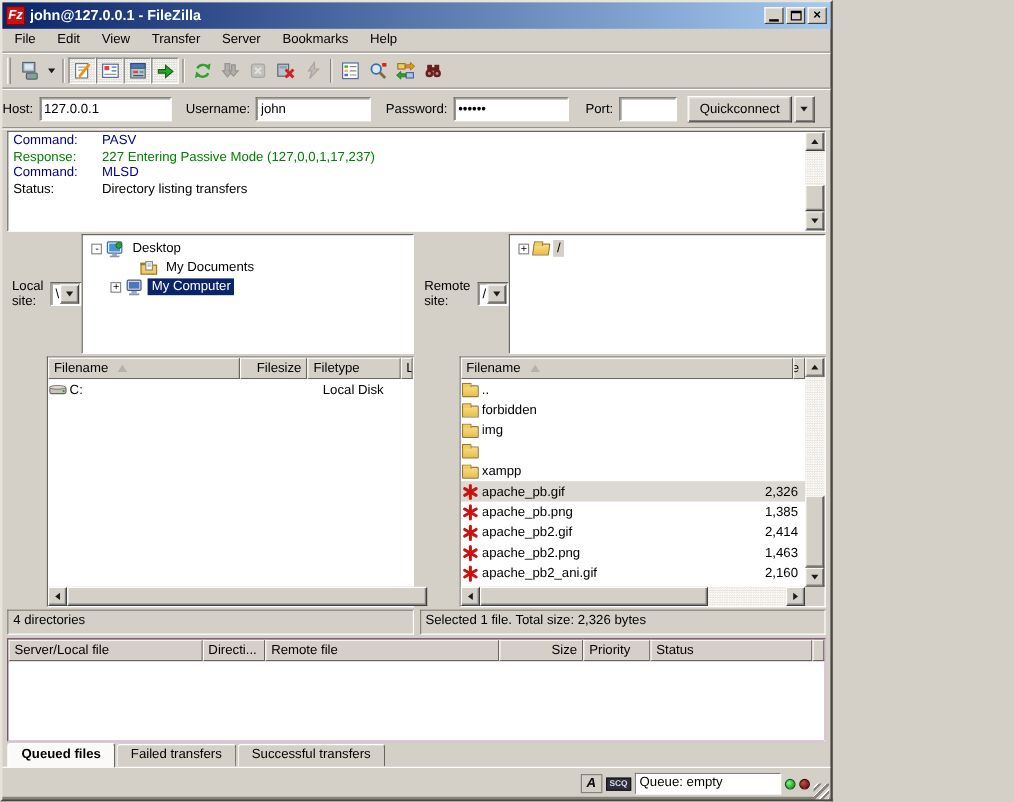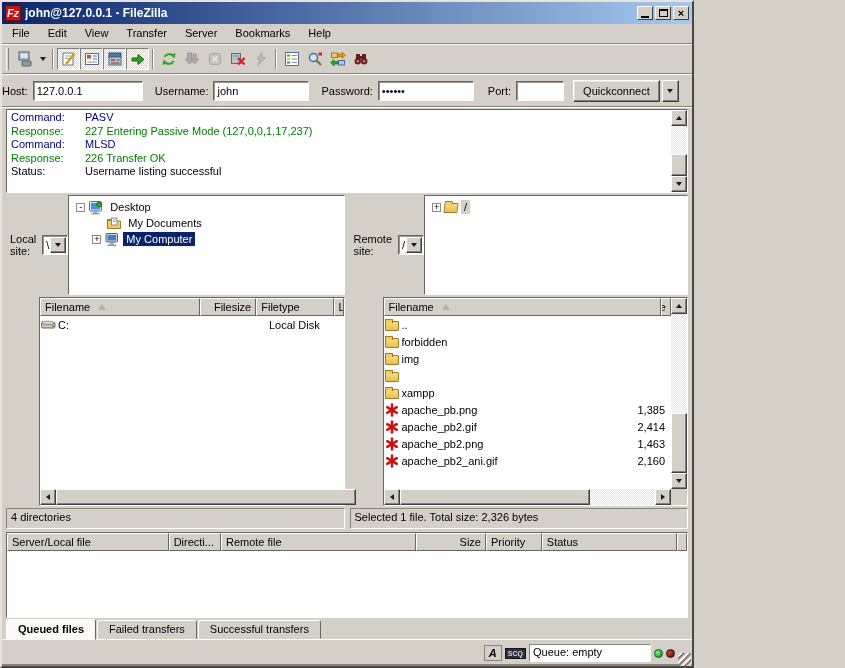--- a/index.html
+++ b/index.html
@@ -286,22 +286,21 @@
         <span class="tri down"></span>
       </div>
   </div>
   <div class="etch"></div>
 
   <div class="logwrap">
     <div class="logbody">
       <div class="logline lc"><span class="loglabel">Command:</span><span>PASV</span></div>
       <div class="logline lr"><span class="loglabel">Response:</span><span>227 Entering Passive Mode (127,0,0,1,17,237)</span></div>
       <div class="logline lc"><span class="loglabel">Command:</span><span>MLSD</span></div>
-      <div class="logline lr"><span class="loglabel">Response:</span><span>226 Transfer OK</span></div>
-      <div class="logline ls"><span class="loglabel">Status:</span><span>Username listing successful</span></div>
+      <div class="logline ls"><span class="loglabel">Status:</span><span>Directory listing transfers</span></div>
     </div>
     <div class="vscroll">
       <div class="sb-btn">
           <span class="tri up"></span>
         </div>
       <div class="sb-track">
           <div class="sb-thumb" style="bottom:0;height:22px"></div>
         </div>
       <div class="sb-btn">
           <span class="tri down"></span>
@@ -325,21 +324,21 @@
           <span class="expander">-</span>
           <svg class="tico" width="16" height="15" viewBox="0 0 16 15">
               <rect x="1.5" y="1.5" width="12" height="9.5" rx="1" fill="#e8f0fa" stroke="#3a6ea5"></rect>
               <rect x="3" y="3" width="9" height="6.5" fill="#4a90d8"></rect>
               <circle cx="11" cy="4.5" r="2.5" fill="#2aa52a" stroke="#0e5c0e" stroke-width="0.6"></circle>
               <rect x="5.5" y="11.5" width="4" height="1.8" fill="#9aa8b8"></rect>
               <rect x="3.5" y="13" width="8" height="1.4" fill="#8a98a8"></rect>
             </svg>
           <span class="tlabel">Desktop</span>
         </div>
-        <div class="trow" style="padding-left:34px">
+        <div class="trow" style="padding-left:44px">
           <svg class="tico" width="16" height="14" viewBox="0 0 16 14">
               <path d="M1.5 3.5 L6 3.5 L7.5 5 L14.5 5 L14.5 12.5 L1.5 12.5 Z" fill="#f0cd60" stroke="#9a7b2d"></path>
               <path d="M1.5 3.5 L6 3.5 L7 4.5 L1.5 4.5 Z" fill="#f8dc82" stroke="#9a7b2d"></path>
               <rect x="5.5" y="2" width="5.5" height="7" fill="#fff" stroke="#8a8a8a"></rect>
               <line x1="6.8" y1="4" x2="9.8" y2="4" stroke="#9ab"></line>
               <line x1="6.8" y1="5.5" x2="9.8" y2="5.5" stroke="#9ab"></line>
             </svg>
           <span class="tlabel">My Documents</span>
         </div>
         <div class="trow" style="padding-left:23px">
@@ -459,20 +458,31 @@
                 </span>
                 <span class="c-size" style="width:100px"></span>
               </div>
             <div class="lrow">
                 <span class="fico">
                   <span class="icon-folder"></span>
                 </span>
                 <span class="c-name" style="flex:1">xampp</span>
                 <span class="c-size" style="width:100px"></span>
               </div>
+            <div class="lrow sel">
+                <span class="fico">
+                  <svg width="14" height="14" viewBox="0 0 14 14" stroke="#cc1111" stroke-width="2.5" stroke-linecap="round">
+                    <line x1="7" y1="1.5" x2="7" y2="12.5"></line>
+                    <line x1="2.2" y1="4.2" x2="11.8" y2="9.8"></line>
+                    <line x1="11.8" y1="4.2" x2="2.2" y2="9.8"></line>
+                  </svg>
+                </span>
+                <span class="c-name" style="flex:1">apache_pb.gif</span>
+                <span class="c-size" style="width:100px">2,326</span>
+              </div>
             <div class="lrow">
                 <span class="fico">
                   <svg width="14" height="14" viewBox="0 0 14 14" stroke="#cc1111" stroke-width="2.5" stroke-linecap="round">
                     <line x1="7" y1="1.5" x2="7" y2="12.5"></line>
                     <line x1="2.2" y1="4.2" x2="11.8" y2="9.8"></line>
                     <line x1="11.8" y1="4.2" x2="2.2" y2="9.8"></line>
                   </svg>
                 </span>
                 <span class="c-name" style="flex:1">apache_pb.png</span>
                 <span class="c-size" style="width:100px">1,385</span>

